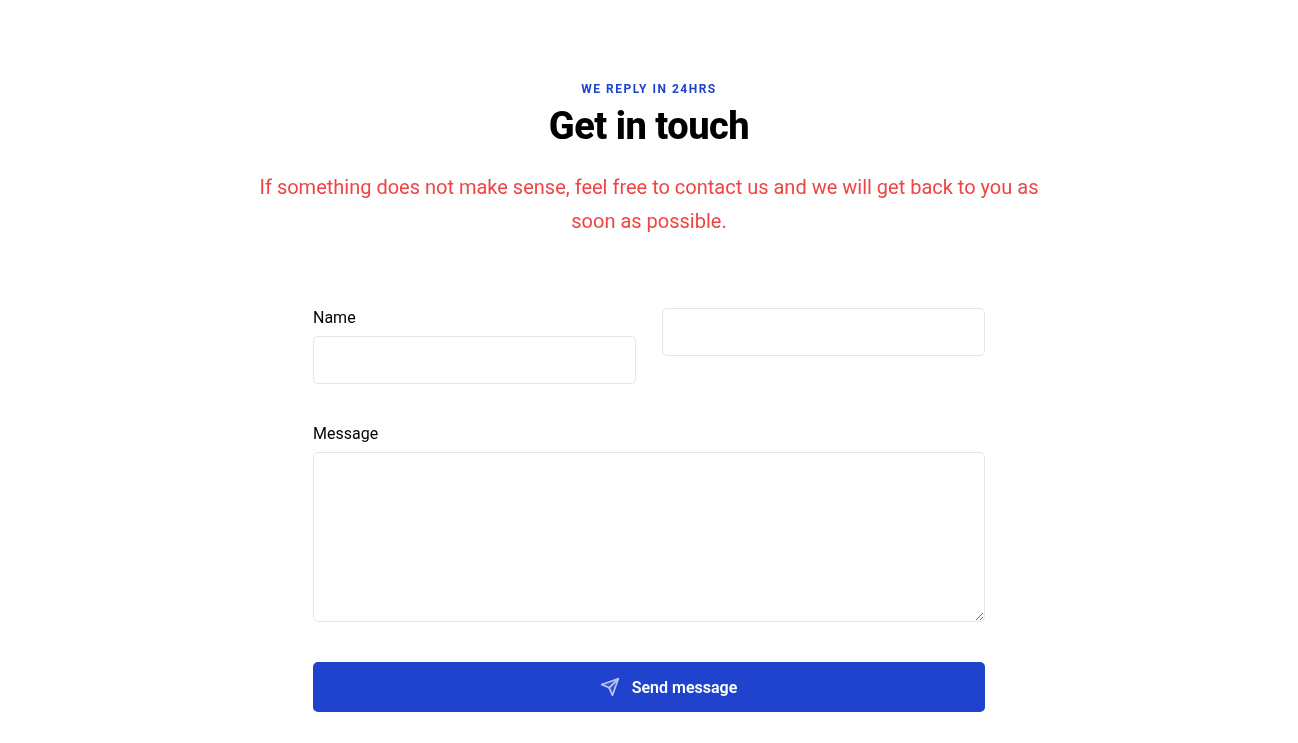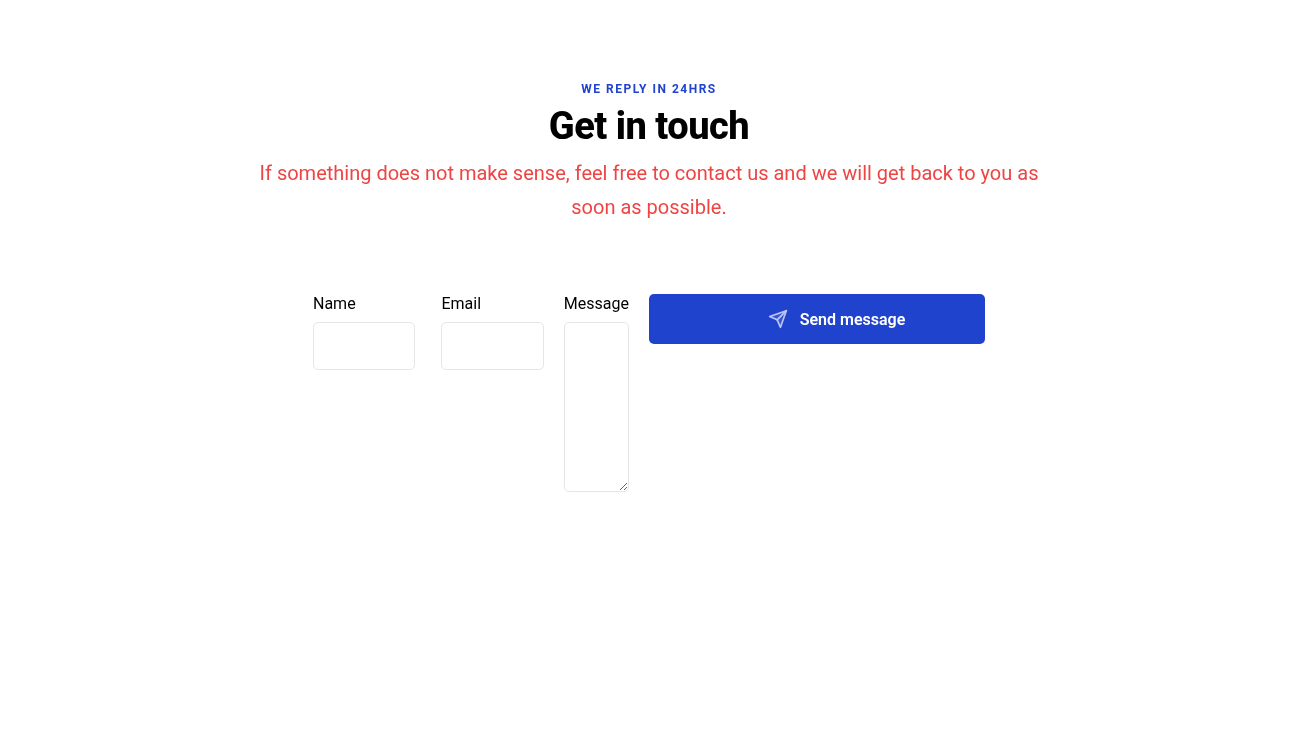--- a/index.html
+++ b/index.html
@@ -22,36 +22,36 @@
       font-weight: 700;
       letter-spacing: 1.5px;
       text-transform: uppercase;
       color: #1F43CC;
       margin-bottom: 8px;
     }
     .heading {
       font-size: 38px;
       font-weight: 800;
       color: #000;
-      margin-bottom: 8px;
+      margin-bottom: 22px;
       letter-spacing: -0.5px;
     }
     .subheading {
       font-size: 20px;
       color: #ef4444;
       text-align: center;
       max-width: 780px;
       line-height: 1.7;
       margin-bottom: 70px;
     }
     .form {
       width: 672px;
       display: flex;
-      flex-direction: row;
-      gap: 20px;
+      flex-direction: column;
+      gap: 40px;
     }
     .row {
       display: flex;
       gap: 26px;
     }
     .field {
       flex: 1;
       display: flex;
       flex-direction: column;
     }
@@ -115,21 +115,20 @@
 <h1 class="heading">Get in touch</h1>
 <p class="subheading">If something does not make sense, feel free to contact us and we will get back to you as soon as possible.</p>
 
 <form class="form">
   <div class="row">
     <div class="field">
       <label class="label">Name</label>
       <input type="text" class="input" value="" style="">
     </div>
     <div class="field">
-      <label class="label">Email</label>
       <input type="email" class="input" value="" style="">
     </div>
   </div>
 
   <div class="field">
     <label class="label">Message</label>
     <textarea class="textarea" style=""></textarea>
   </div>
 
   <button type="submit" class="submit">

